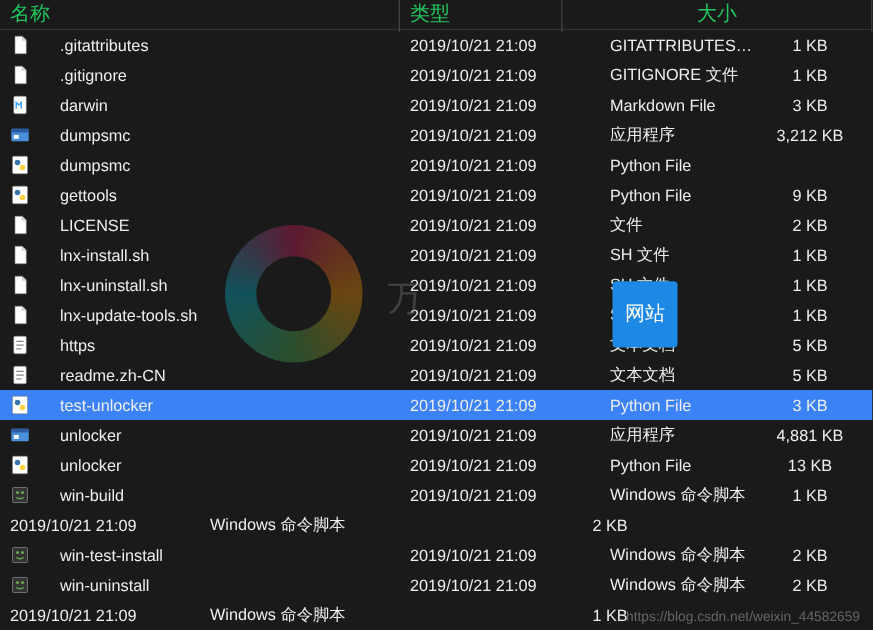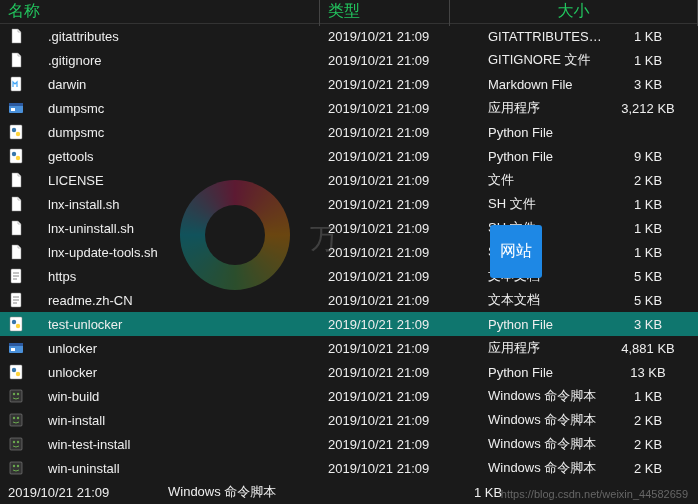--- a/index.html
+++ b/index.html
@@ -5,21 +5,21 @@
 *{margin:0;padding:0;box-sizing:border-box;font-family:"Segoe UI","Microsoft YaHei",sans-serif}
 body{background:#1a1a1a;color:#fff;font-size:13px;width:698px;height:504px;overflow:hidden;position:relative}
 .header{display:flex;background:#1a1a1a;border-bottom:1px solid #333;height:24px;align-items:center}
 .header>div{padding:4px 8px;border-right:1px solid #444;color:#22c55e;font-size:16px}
 .col-name{width:320px}
 .col-date{width:160px}
 .col-type{width:130px}
 .col-size{flex:1;text-align:center}
 .rows{}
 .row{display:flex;align-items:center;height:24px;cursor:default}
-.row.selected{background:#0f766e}
+.row.selected{background:#3b82f6}
 .cell{padding:3px 8px;white-space:nowrap;overflow:hidden;text-overflow:ellipsis;color:#eee;font-size:13px}
 .cell-name{width:320px;display:flex;align-items:center;gap:24px}
 .cell-date{width:160px}
 .cell-type{width:130px}
 .cell-size{flex:1;text-align:center;padding-right:20px}
 .icon{width:16px;height:16px;flex-shrink:0;display:inline-block}
 .icon svg{width:16px;height:16px;display:block}
 .watermark{position:absolute;left:180px;top:180px;pointer-events:none;opacity:0.35}
 .watermark-circle{width:110px;height:110px;border-radius:50%;background:conic-gradient(#d81b60 0deg,#ff9800 90deg,#4caf50 180deg,#00bcd4 270deg,#d81b60 360deg);position:relative}
 .watermark-circle::after{content:"";position:absolute;left:25px;top:25px;width:60px;height:60px;border-radius:50%;background:#1a1a1a}
@@ -270,31 +270,20 @@
             <path d="M5 10 Q8 12 11 10" stroke="#6aa84f" stroke-width="1" fill="none"></path>
           </svg>
         </span>
       <span>win-build</span>
     </div>
     <div class="cell cell-date">2019/10/21 21:09</div>
     <div class="cell cell-type">Windows 命令脚本</div>
     <div class="cell cell-size">1 KB</div>
     </div>
     <div class="row">
-    <div class="cell cell-name">
-      <span class="icon">
-          <svg viewBox="0 0 16 16">
-            <rect x="2" y="2" width="12" height="12" rx="1" fill="#333" stroke="#888" stroke-width="0.6"></rect>
-            <circle cx="6" cy="6" r="1.2" fill="#6aa84f"></circle>
-            <circle cx="10" cy="6" r="1.2" fill="#6aa84f"></circle>
-            <path d="M5 10 Q8 12 11 10" stroke="#6aa84f" stroke-width="1" fill="none"></path>
-          </svg>
-        </span>
-      <span>win-install</span>
-    </div>
     <div class="cell cell-date">2019/10/21 21:09</div>
     <div class="cell cell-type">Windows 命令脚本</div>
     <div class="cell cell-size">2 KB</div>
     </div>
     <div class="row">
     <div class="cell cell-name">
       <span class="icon">
           <svg viewBox="0 0 16 16">
             <rect x="2" y="2" width="12" height="12" rx="1" fill="#333" stroke="#888" stroke-width="0.6"></rect>
             <circle cx="6" cy="6" r="1.2" fill="#6aa84f"></circle>

